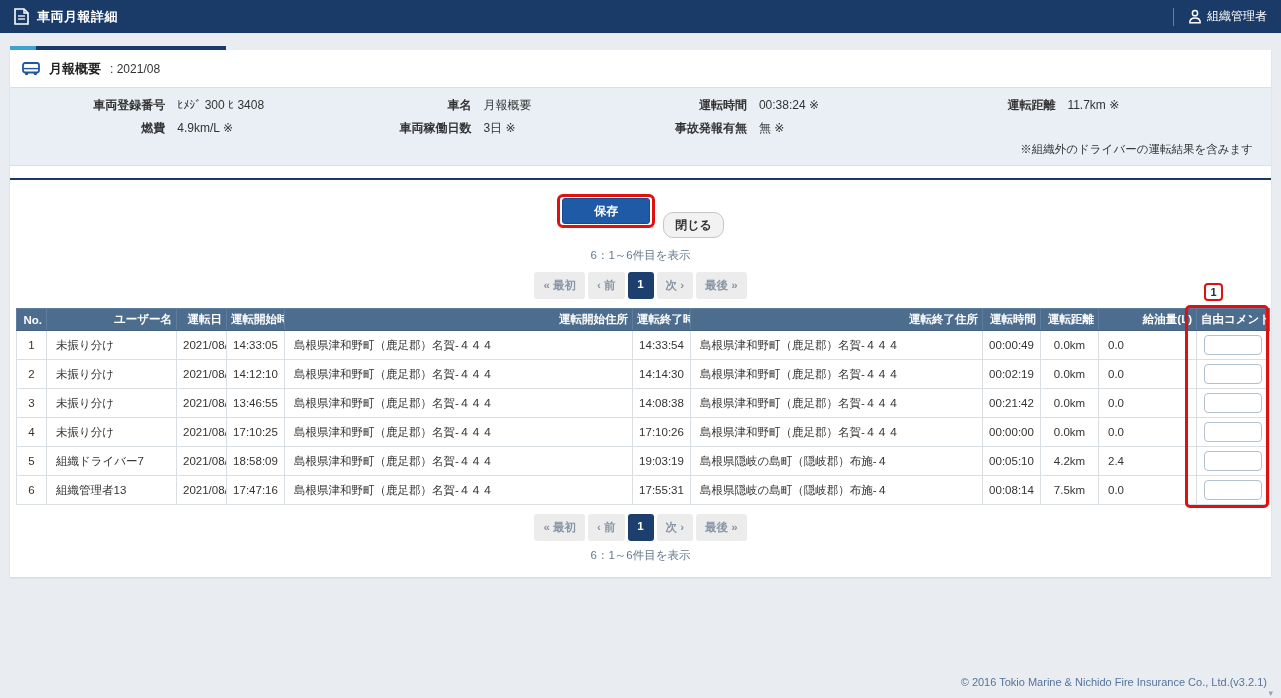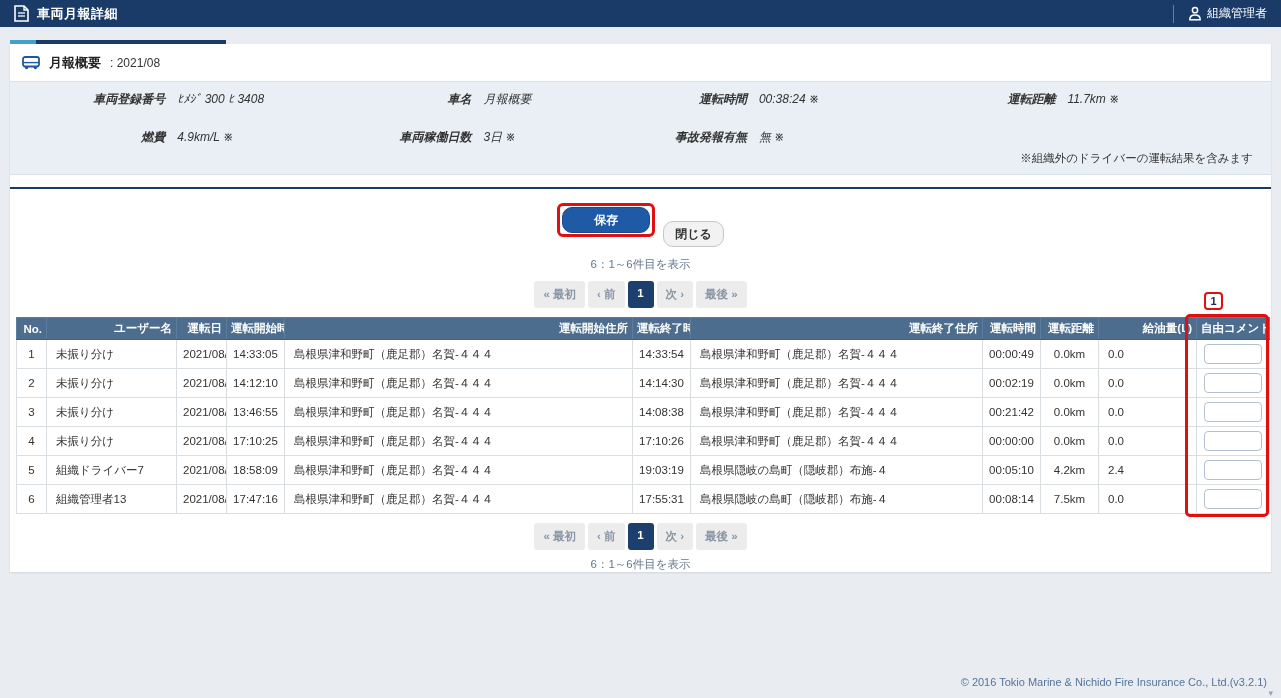--- a/index.html
+++ b/index.html
@@ -7,37 +7,37 @@
   body {
     font-family:"Liberation Sans","DejaVu Sans",sans-serif;
     background:#e9edf2;
     position:relative;
     font-size:12px;
     color:#333;
   }
 
   
   .appbar {
-    height:27px; background:#1a3a67; color:#fff;
+    height:33px; background:#1a3a67; color:#fff;
     display:flex; align-items:center; justify-content:space-between;
     padding:0 14px;
   }
   .appbar-left { display:flex; align-items:center; gap:8px; }
   .appbar-title { font-size:13px; font-weight:bold; letter-spacing:.5px; }
   .appbar-right { display:flex; align-items:center; gap:8px; }
   .appbar-divider { width:1px; height:18px; background:rgba(255,255,255,.35); margin-right:6px; }
   .user-chip { display:flex; align-items:center; gap:5px; font-size:12px; cursor:pointer; }
 
   
   .card {
     position:relative;
     margin:17px 10px 0 10px;
     background:#fff;
     box-shadow:0 1px 2px rgba(0,0,0,.10);
-    padding-bottom:0;
+    padding-bottom:14px;
   }
   .card-strip { position:absolute; top:-4px; left:0; height:4px; display:flex; }
   .strip-cyan { width:26px; height:4px; background:#3ea2cd; }
   .strip-navy { width:190px; height:4px; background:#1a3a67; }
 
   .section-head {
     display:flex; align-items:center; gap:9px;
     padding:10px 12px 9px 12px;
   }
   .section-title { font-size:13px; font-weight:bold; color:#222; }
@@ -46,39 +46,38 @@
   
   .summary-box {
     background:#e9eff5;
     border-top:1px solid #d8e0e8;
     border-bottom:1px solid #d8e0e8;
     padding:9px 16px 4px 16px;
   }
   .summary-grid {
     display:grid;
     grid-template-columns:27% 22% 23% 28%;
-    row-gap:21px;
-    font-style:italic;
+    row-gap:6px;
   }
   .sum-item { display:flex; align-items:baseline; min-height:17px; }
   .sum-label { flex:0 0 42%; text-align:right; font-weight:bold; color:#333; font-size:12px; }
   .sum-value { padding-left:12px; color:#333; font-size:12px; }
   .summary-note { text-align:right; font-size:11.5px; color:#333; padding:5px 2px 4px 0;font-family:Liberation Serif, serif; }
 
   .hr-navy { height:2px; background:#1a3a67; margin-top:12px; }
 
   
   .btn-row { display:flex; justify-content:center; align-items:center; gap:8px; margin-top:4px; }
   .red-wrap {
     border:3px solid #e01010; border-radius:6px; padding:1px 2px;
     display:inline-flex;
   }
   .btn-save {
     background:#1e5aa6; color:#fff; font-weight:bold; font-size:12px;
-    border:1px solid #184a8c; border-radius:10px;
+    border:1px solid #184a8c; border-radius:3px;
     width:88px; height:26px; cursor:pointer;
     font-family:inherit;
   }
   .btn-close {
     background:#f2f2f2; color:#333; font-weight:bold; font-size:12px;
     border:1px solid #c6c6c6; border-radius:10px;
     padding:0 11px; height:26px; cursor:pointer;
     font-family:Liberation Sans, sans-serif;
     margin-top:28px;
   }

